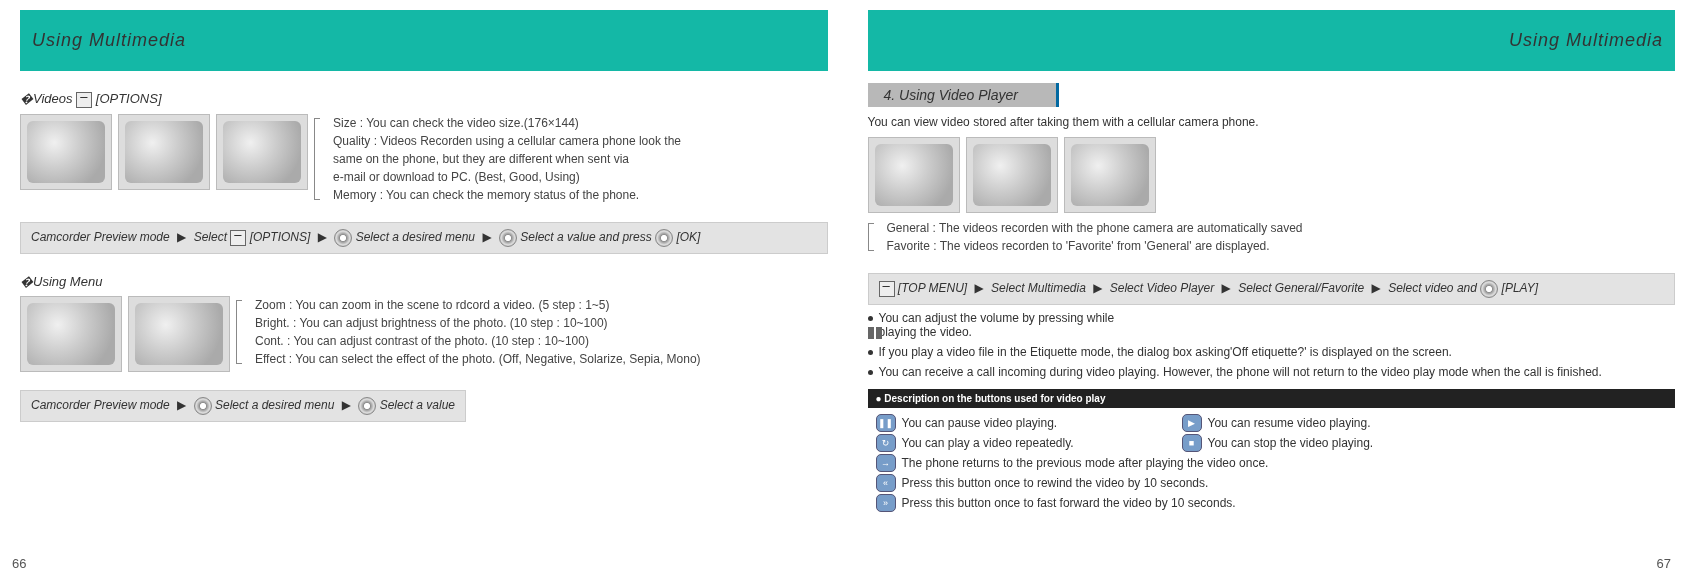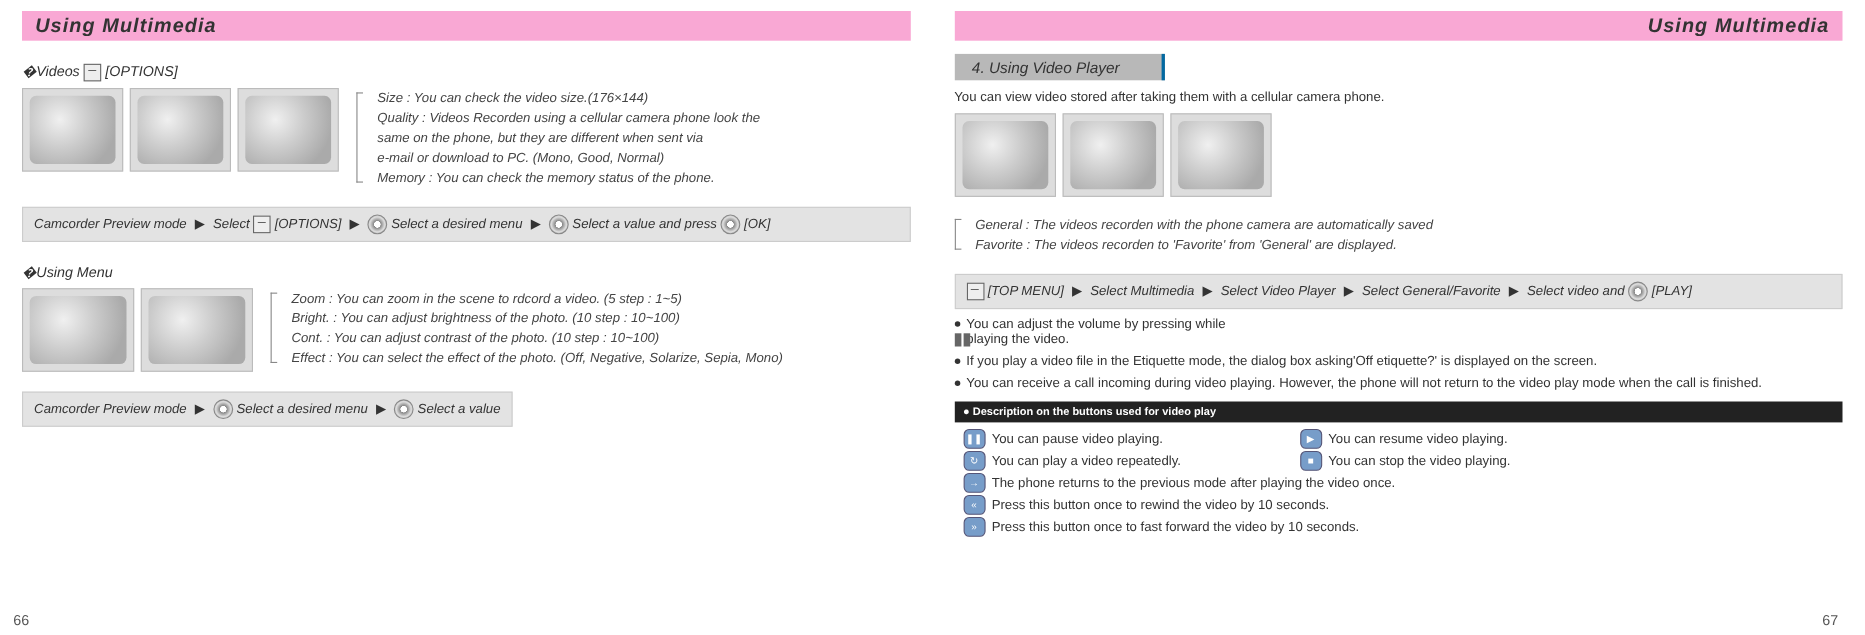--- a/index.html
+++ b/index.html
@@ -1,22 +1,22 @@
 <!DOCTYPE html>
 <html><head>
 <meta charset="utf-8">
 <style>
 body { margin:0; padding:0; font-family: Arial, sans-serif; background:#fff; color:#333; font-size:12px; }
 .spread { display:flex; width:1695px; height:577px; }
 .page { width:50%; position:relative; padding:10px 20px 0 20px; box-sizing:border-box; }
-.page-title-bar { background:#f9a8d4; color:#333; padding:3px 12px; font-size:18px; font-style:italic; font-weight:700; letter-spacing:1px; }
+.page-title-bar { background:#14b8a6; color:#333; padding:20px 12px; font-size:18px; font-style:italic; font-weight:400; letter-spacing:1px; }
 .page-title-bar.left { text-align:left; }
 .page-title-bar.right { text-align:right; }
 .section-label { font-size:13px; margin:18px 0 6px; font-style:italic; color:#333; }
-.img-row { display:flex; gap:16px; align-items:flex-start;font-style:italic; }
+.img-row { display:flex; gap:6px; align-items:flex-start; }
 .img-col { display:flex; gap:6px; }
 .thumb { width:90px; height:74px; background:#ddd; border:1px solid #bbb; display:flex; align-items:center; justify-content:center; position:relative; }
 .thumb.wide { width:100px; }
 .thumb::after { content:""; position:absolute; inset:6px; background:radial-gradient(circle at 35% 35%, #f0f0f0 0%, #ccc 40%, #aaa 80%); border-radius:6px; }
 .desc-list { margin-left:24px; position:relative; }
 .desc-list .text { font-size:12px; line-height:1.5; color:#444; }
 .bracket-v { width:10px; border-left:1px solid #888; align-self:stretch; margin:4px 8px 4px 0; position:relative; }
 .bracket-v::before, .bracket-v::after { content:""; position:absolute; left:-1px; width:6px; height:1px; background:#888; }
 .bracket-v::before { top:0; } .bracket-v::after { bottom:0; }
 .instruction-bar { background:#e3e3e3; padding:6px 10px; font-size:12px; font-style:italic; margin-top:18px; border:1px solid #ccc; }
@@ -56,21 +56,21 @@
         <div class="thumb"></div>
         <div class="thumb"></div>
         <div class="thumb"></div>
       </div>
       <div style="display:flex; align-items:stretch;">
         <div class="bracket-v"></div>
         <div class="desc-list" style="margin-left:0;">
           <div class="text">Size : You can check the video size.(176×144)</div>
           <div class="text">Quality : Videos Recorden using a cellular camera phone look the</div>
           <div class="text">          same on the phone, but they are different when sent via</div>
-          <div class="text">          e-mail or download to PC. (Mono, Good, Normal)</div>
+          <div class="text">          e-mail or download to PC. (Best, Good, Using)</div>
           <div class="text">Memory : You can check the memory status of the phone.</div>
         </div>
       </div>
     </div>
 
     <div class="instruction-bar">
       <span>Camcorder Preview mode</span>
       <span class="sep">▶</span>
       <span>Select</span>
       <span class="sq-icon"></span>

